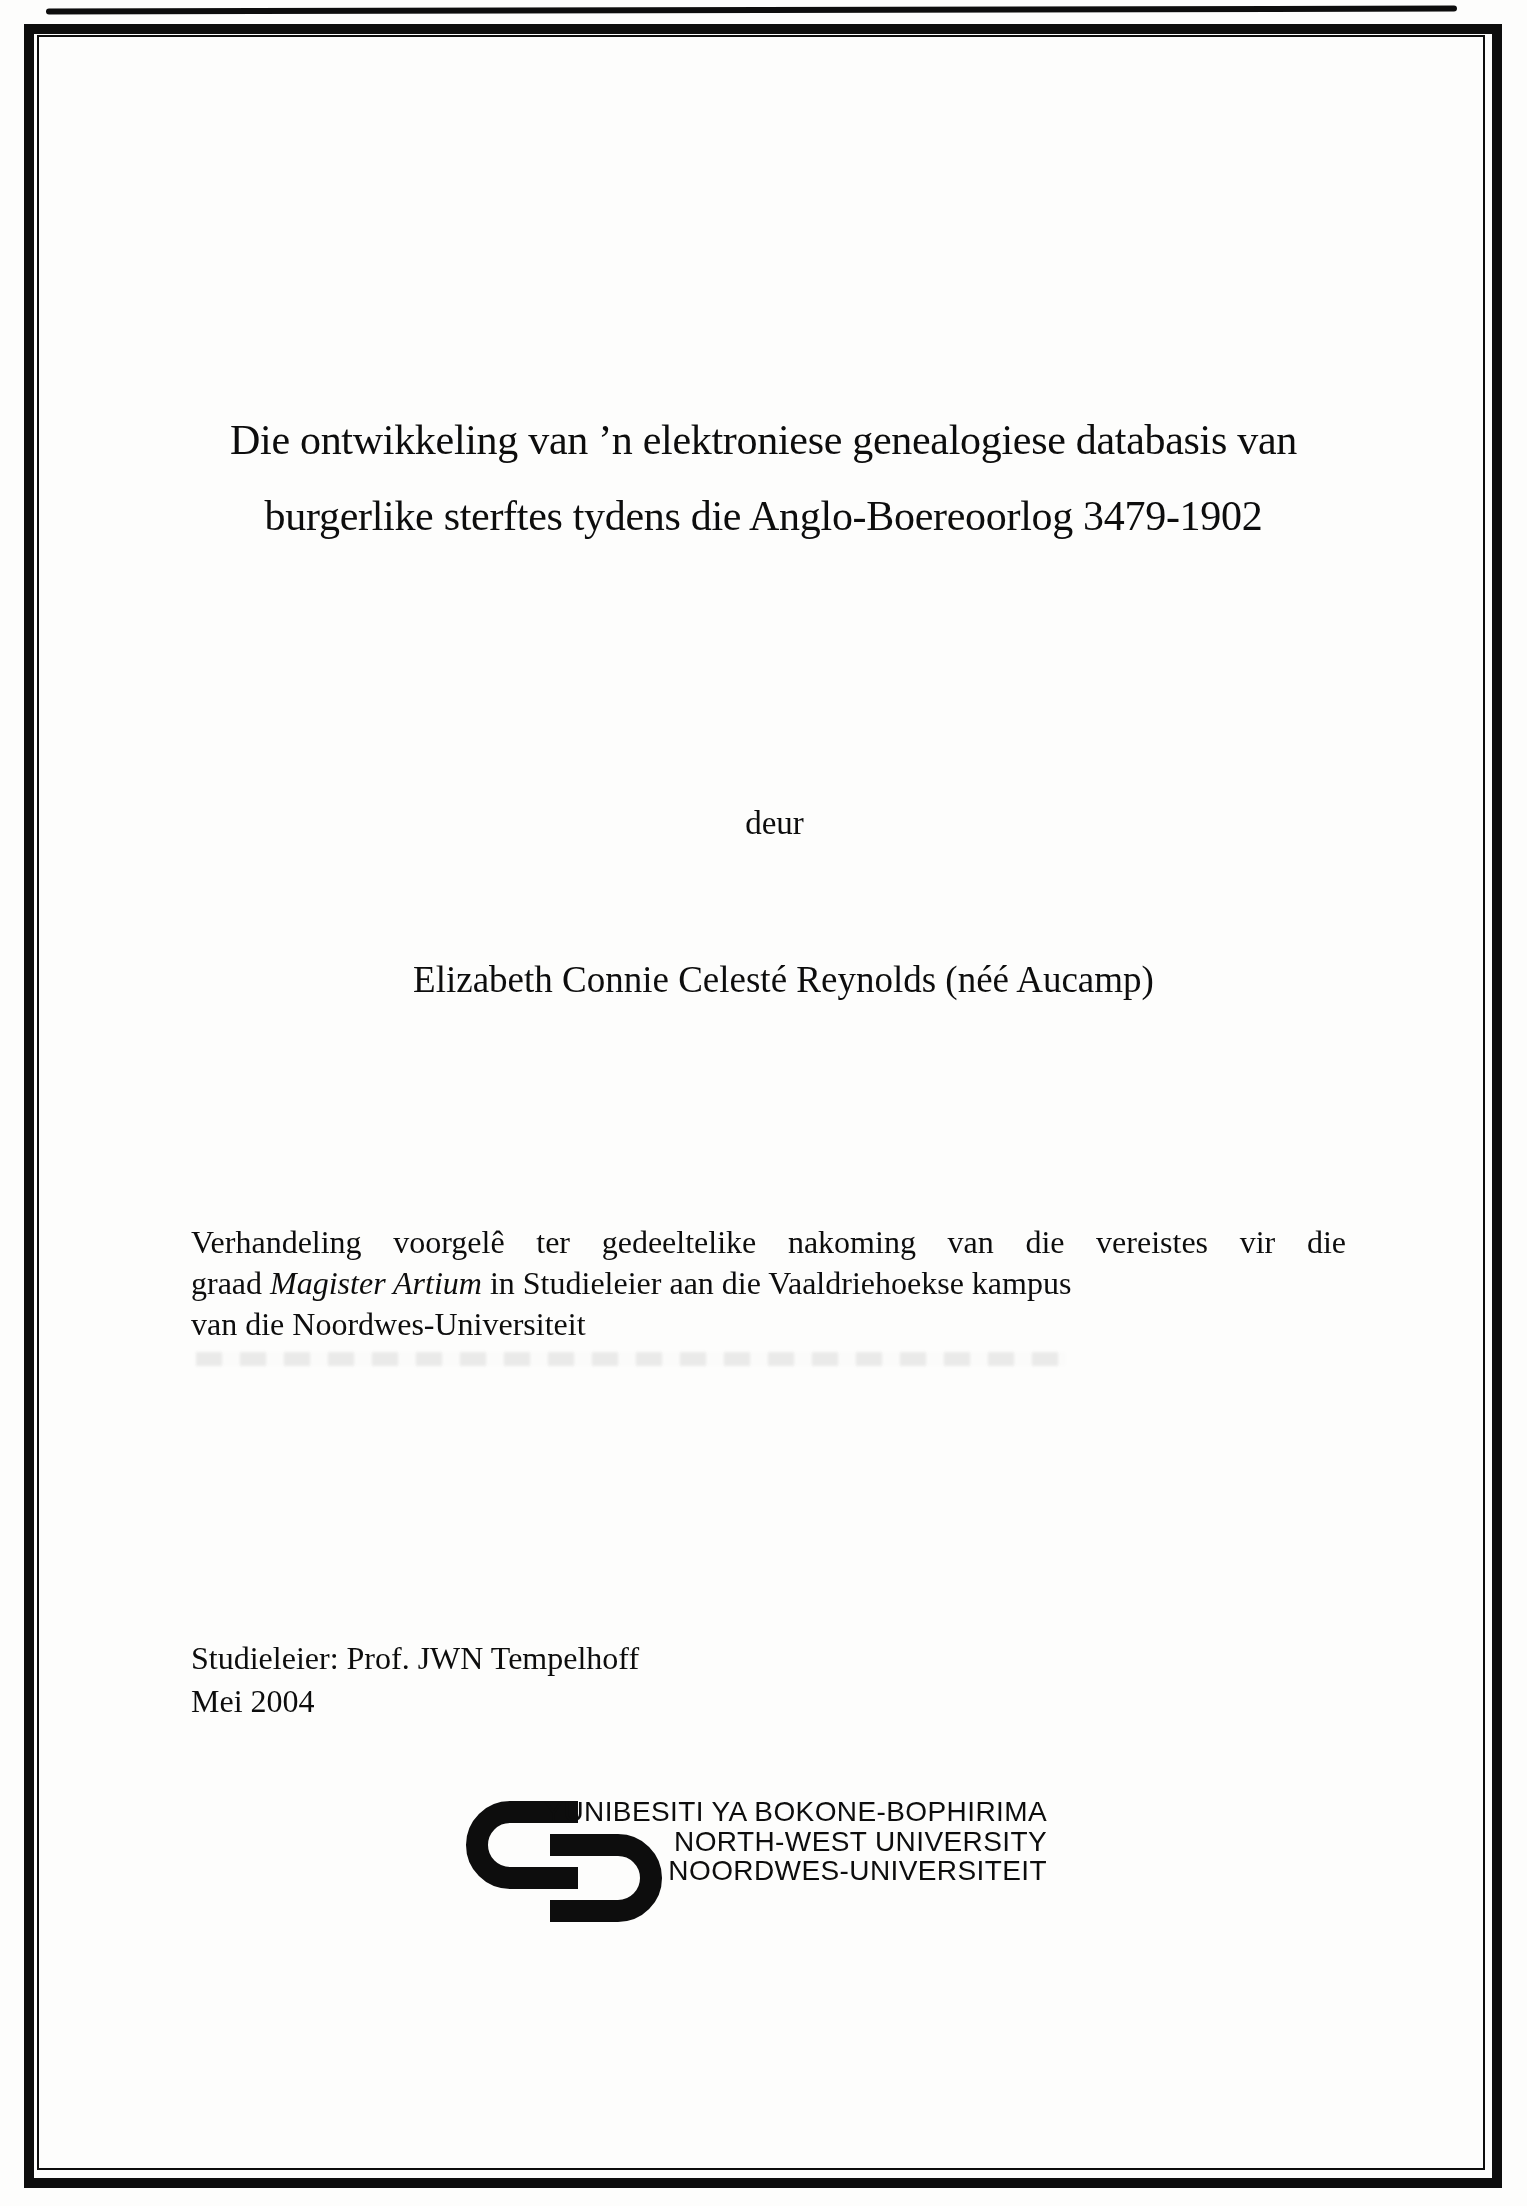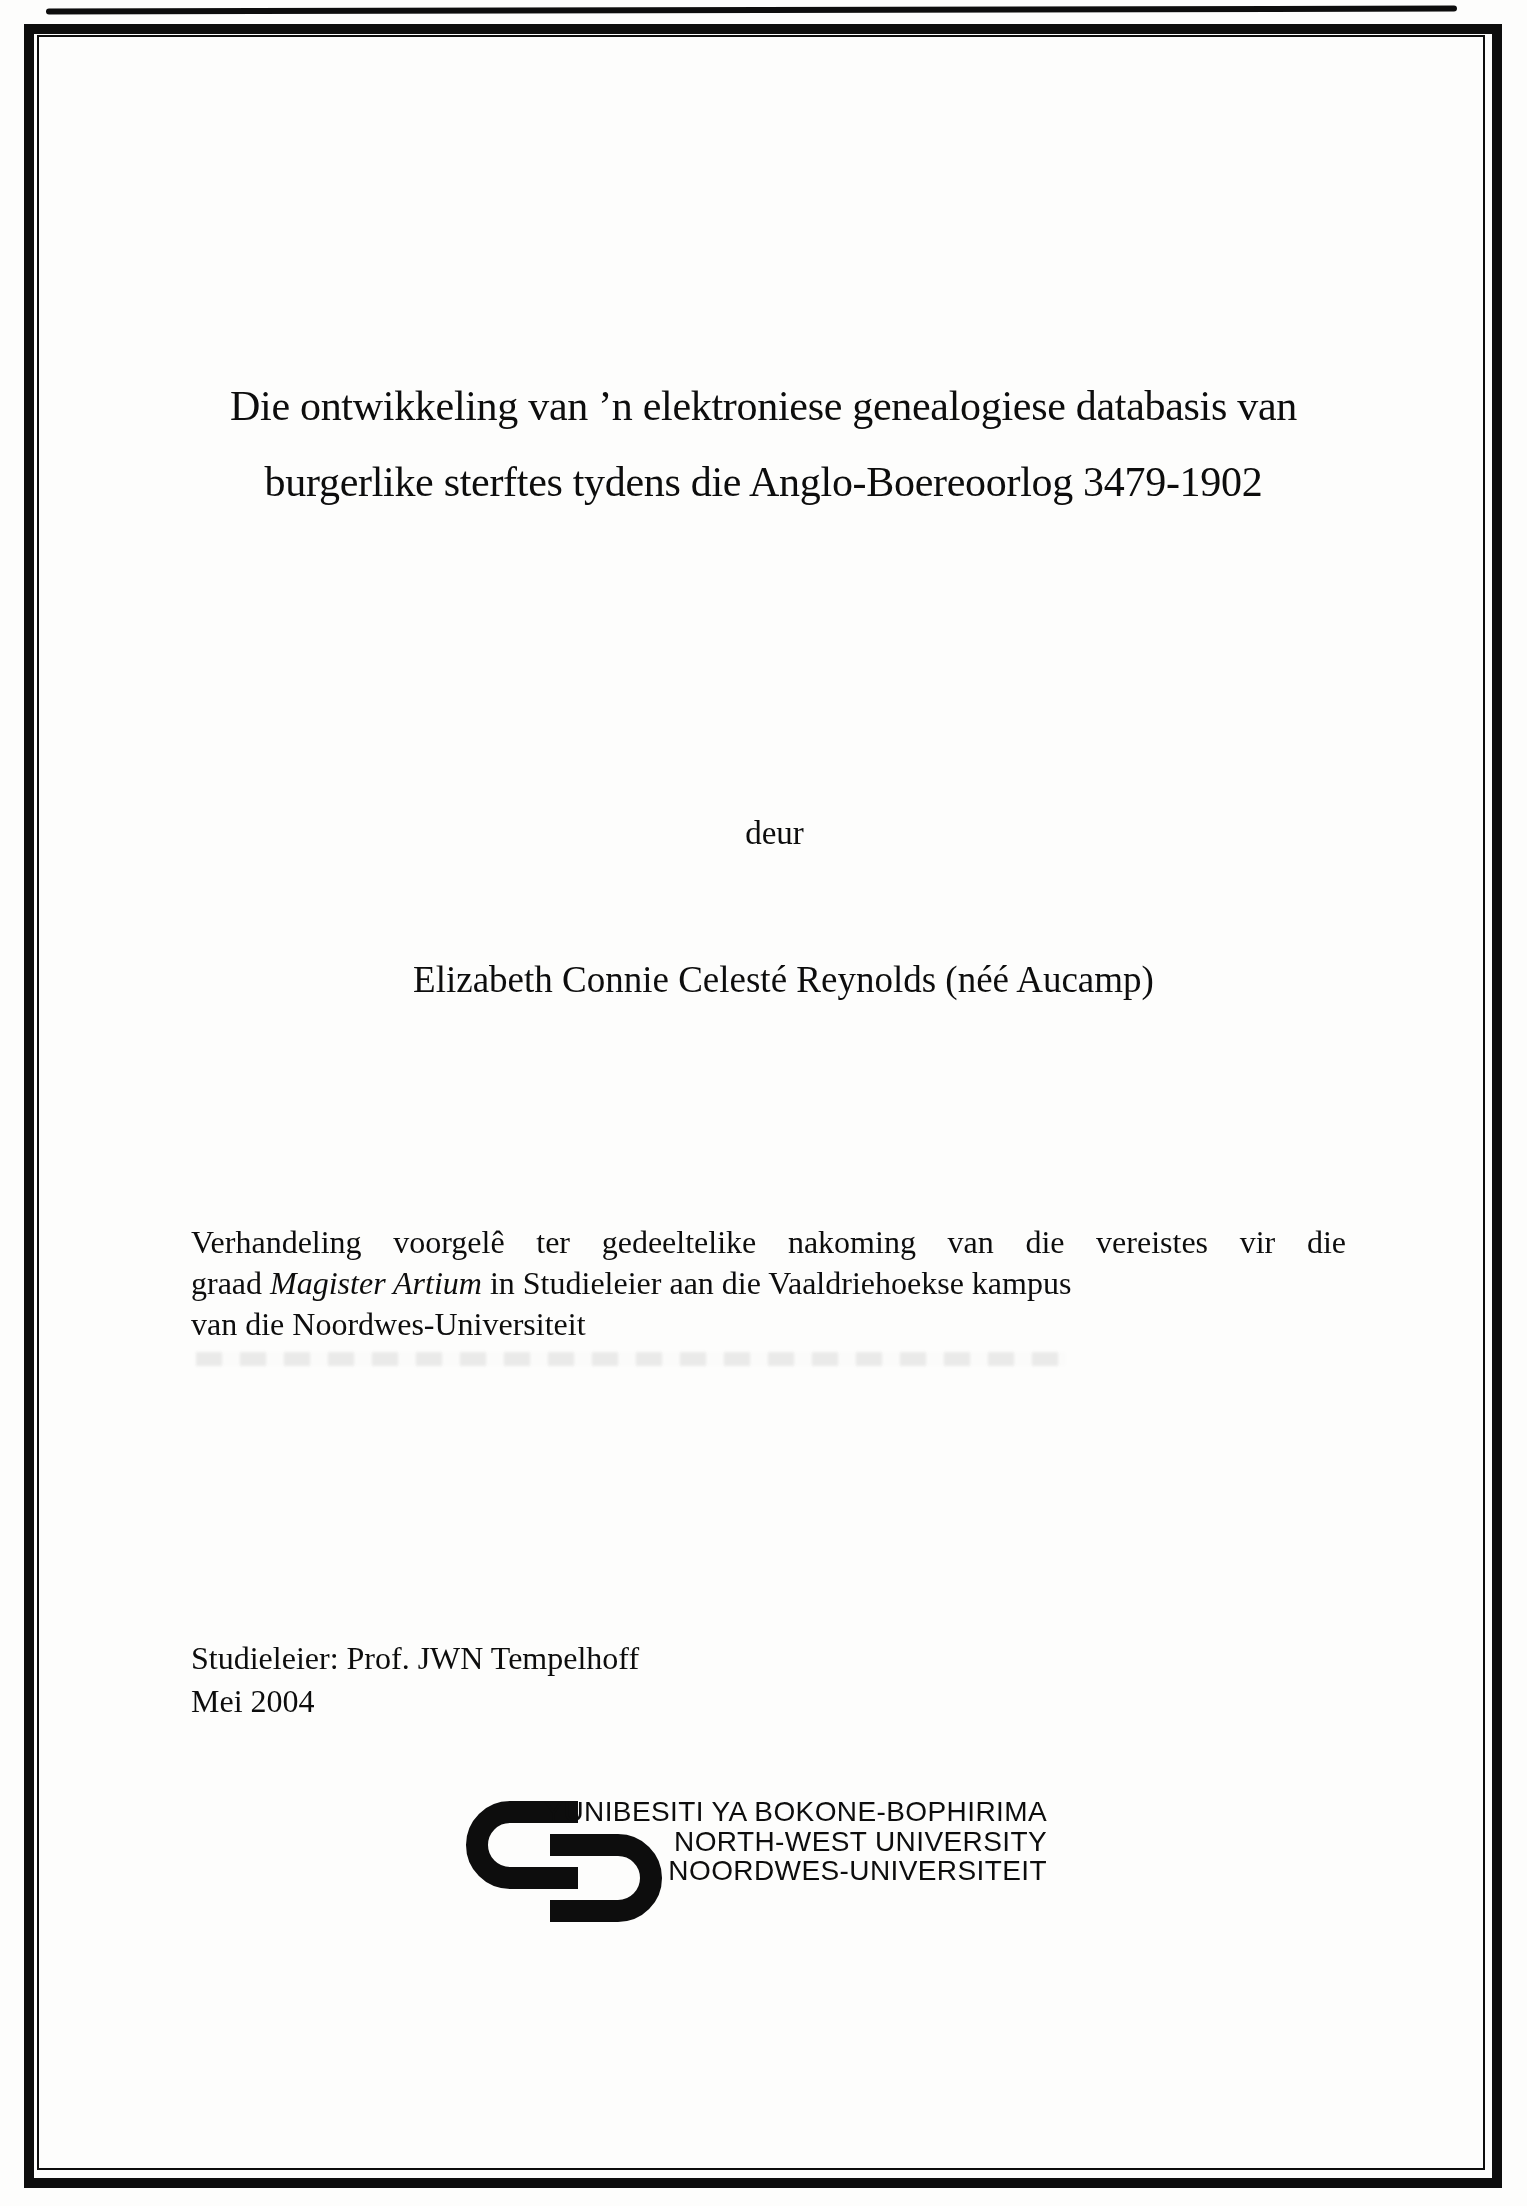--- a/index.html
+++ b/index.html
@@ -33,38 +33,37 @@
   }
   .frame-inner {
     position: absolute;
     left: 37px; top: 35px; right: 42px; bottom: 36px;
     border: 2px solid var(--ink, #0d0d0d);
   }
   .content { position: absolute; inset: 0; }
 
   .title {
     position: absolute;
-    top: 368px; left: 100px; right: 100px;
+    top: 402px; left: 100px; right: 100px;
     margin: 0;
     font-size: 42px;
     font-weight: normal;
     letter-spacing: -0.3px;
     line-height: 76px;
     text-align: center;
   }
   .title .tline { display: block; }
 
   .byline {
     position: absolute;
     top: 804px; left: 0; right: 0;
     font-size: 33px;
     line-height: 38px;
     text-align: center;
     padding-left: 22px;
-    margin-top: 10px;
   }
 
   .author {
     position: absolute;
     top: 958px; left: 0; right: 0;
     font-size: 37px;
     line-height: 44px;
     text-align: center;
     padding-left: 40px;
   }

